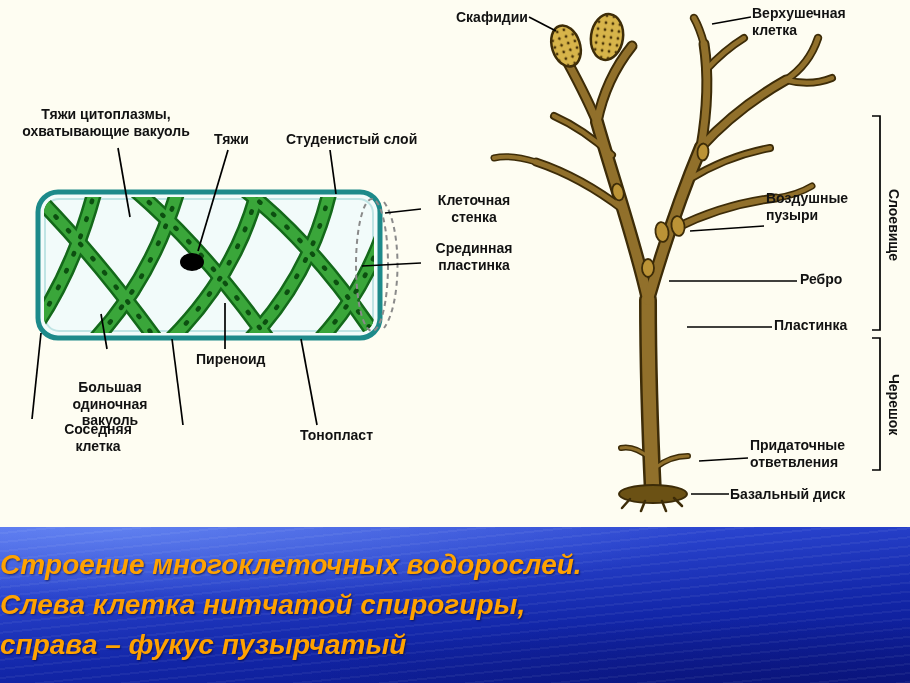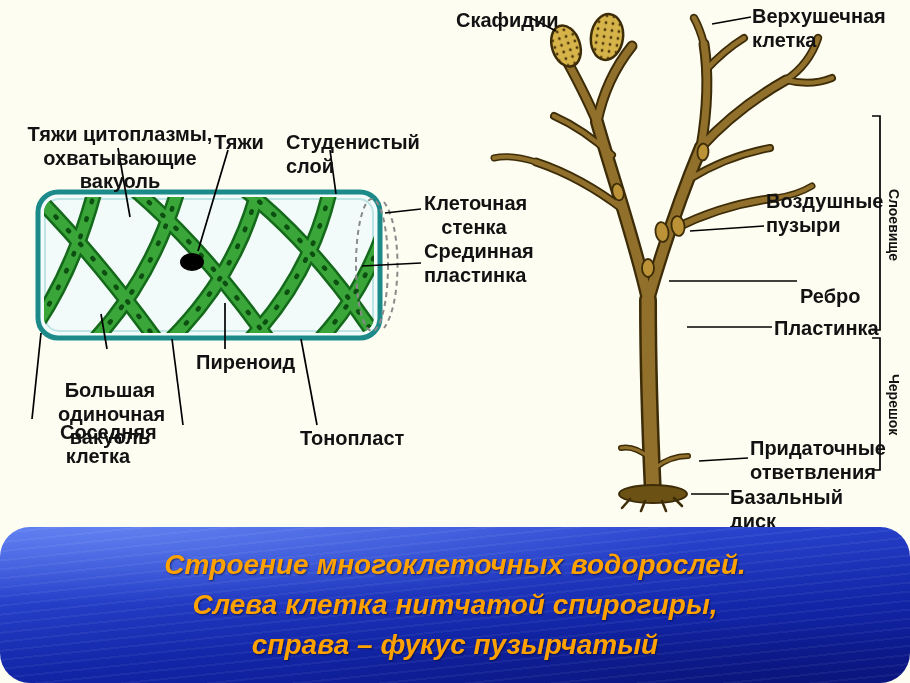--- a/index.html
+++ b/index.html
@@ -3,36 +3,36 @@
 <meta charset="utf-8">
 <style>
   html,body{margin:0;padding:0;}
   .stage{
     position:relative;width:910px;height:683px;overflow:hidden;
     background:#fefdf2;font-family:"Liberation Sans",sans-serif;
   }
   .diagram-layer{position:absolute;left:0;top:0;width:910px;height:528px;}
   svg{display:block;}
   .lbl{
-    position:absolute;font-size:20px;font-weight:bold;color:#121212;
+    position:absolute;font-size:14px;font-weight:bold;color:#121212;
     line-height:1.18;white-space:pre-line;
   }
   .lbl.center{text-align:center;}
   .lbl.right{}
   .vlbl{
     position:absolute;writing-mode:vertical-rl;text-orientation:sideways;
     font-size:14px;font-weight:bold;color:#121212;text-align:center;
   }
   .banner{
     position:absolute;left:0;bottom:0;width:910px;height:156px;
     background:
       radial-gradient(120% 90% at 12% 0%, rgba(130,170,255,0.45), rgba(130,170,255,0) 55%),
       radial-gradient(90% 70% at 85% 100%, rgba(10,18,110,0.55), rgba(10,18,110,0) 60%),
       linear-gradient(175deg,#4a64e8 0%,#2842cc 30%,#1226a8 62%,#0a1688 100%);
-    display:flex;flex-direction:column;justify-content:center;align-items:center;border-radius:30px;
+    display:flex;flex-direction:column;justify-content:center;align-items:flex-start;
   }
   .banner::after{
     content:"";position:absolute;inset:0;pointer-events:none;
     background:repeating-linear-gradient(-6deg, rgba(255,255,255,0.05) 0 2px, rgba(255,255,255,0) 2px 9px);
     mix-blend-mode:screen;
   }
   .banner-line{
     position:relative;z-index:1;
     color:#ffa200;font-size:28px;font-weight:bold;font-style:italic;
     line-height:1.42;text-shadow:1px 1px 2px rgba(0,0,30,0.55);
@@ -195,21 +195,21 @@
         <line x1="729" y1="494" x2="691" y2="494"></line>
       </g>
 
       <g stroke="#000" stroke-width="1.7" fill="none">
         <path d="M872,116 h8 v214 h-8"></path>
         <path d="M872,338 h8 v132 h-8"></path>
       </g>
     </svg>
   </div>
 
-  <div class="lbl center" style="left:22px;top:106px;width:196px;margin-top:17px;">Тяжи цитоплазмы,
+  <div class="lbl center" style="left:8px;top:106px;width:196px;">Тяжи цитоплазмы,
 охватывающие вакуоль</div>
 
   <div class="lbl" style="left:214px;top:131px;width:60px;">Тяжи</div>
 
   <div class="lbl" style="left:286px;top:131px;width:150px;">Студенистый слой</div>
 
   <div class="lbl center" style="left:424px;top:192px;width:100px;">Клеточная
 стенка</div>
 
   <div class="lbl center" style="left:424px;top:240px;width:100px;">Срединная
@@ -230,21 +230,21 @@
   <div class="lbl" style="left:456px;top:9px;width:78px;">Скафидии</div>
 
   <div class="lbl right" style="left:752px;top:5px;width:108px;">Верхушечная
 клетка</div>
 
   <div class="vlbl" style="left:886px;top:120px;height:210px;">Слоевище</div>
 
   <div class="lbl" style="left:766px;top:190px;width:100px;">Воздушные
 пузыри</div>
 
-  <div class="lbl" style="left:800px;top:285px;width:60px;">Ребро</div>
+  <div class="lbl" style="left:800px;top:271px;width:60px;">Ребро</div>
 
   <div class="lbl" style="left:774px;top:317px;width:95px;">Пластинка</div>
 
   <div class="vlbl" style="left:886px;top:342px;height:126px;">Черешок</div>
 
   <div class="lbl" style="left:750px;top:437px;width:130px;">Придаточные
 ответвления</div>
 
   <div class="lbl" style="left:730px;top:486px;width:140px;">Базальный диск</div>
 

